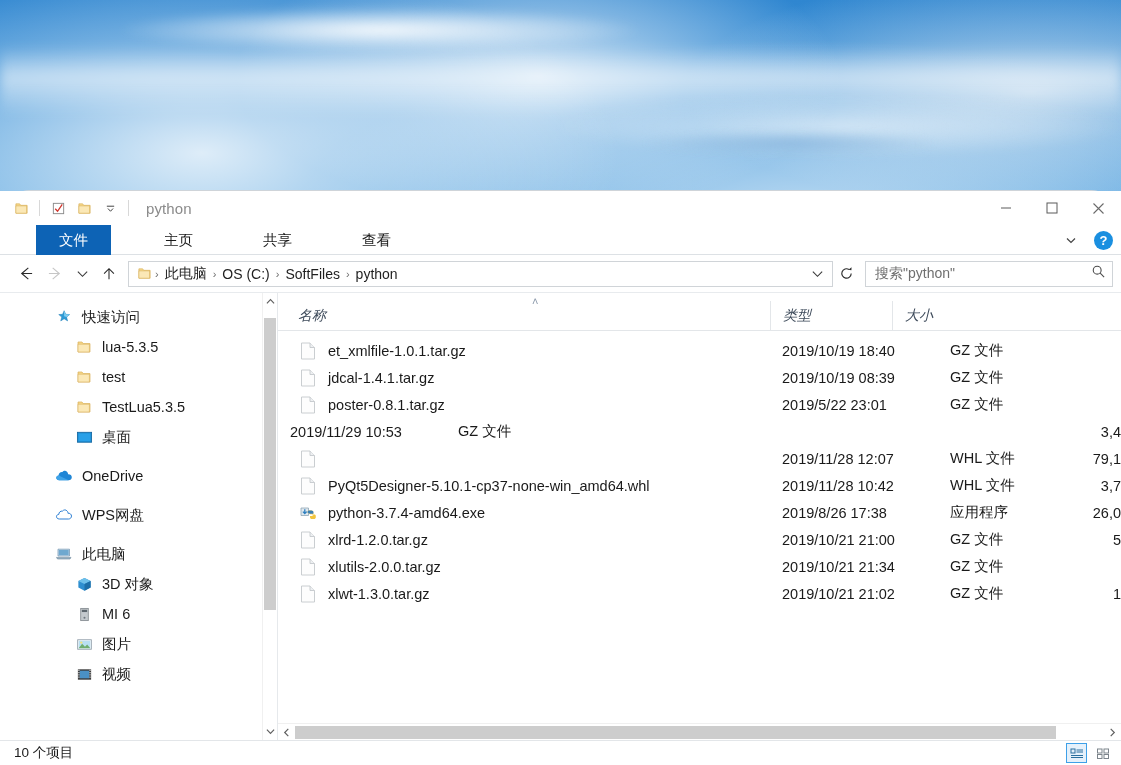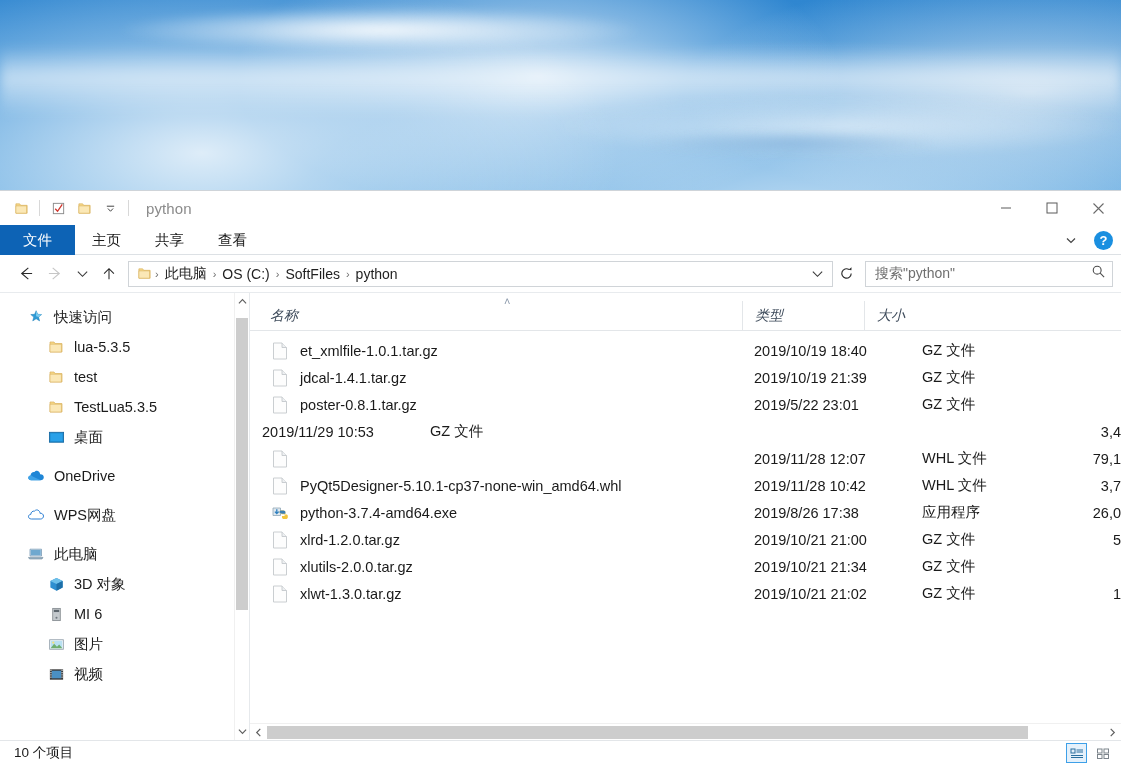--- a/index.html
+++ b/index.html
@@ -52,21 +52,21 @@
   #mountain-peak {
     position: absolute; right: 0px; bottom: 0px; width: 170px; height: 62px;
   }
 
   
   #explorer-window {
     position: absolute; left: 0; top: 190px;
     width: 1121px; height: 575px;
     background: #ffffff;
     border-top: 1px solid #cfd4d9;
-    display: flex; flex-direction: column;
+    display: flex; flex-direction: column; border-radius: 31px;
   }
 
   
   .titlebar {
     height: 34px; background: #ffffff;
     display: flex; align-items: center;
     position: relative;
   }
   .qat { display: flex; align-items: center; padding-left: 8px; gap: 0px; }
   .qat-btn {
@@ -89,21 +89,21 @@
   
   .ribbon {
     height: 30px; background: #ffffff;
     display: flex; align-items: stretch;
     border-bottom: 1px solid #dde1e5;
     position: relative;
   }
   .rtab {
     display: flex; align-items: center; justify-content: center;
     font-size: 14.5px; color: #1a1a1a;
-    padding: 0 17px; height: 30px;
+    padding: 0 17px; height: 30px; margin-left: 36px;
   }
   .rtab.file {
     background: #0d63b5; color: #ffffff; min-width: 75px;
   }
   .ribbon-right {
     position: absolute; right: 4px; top: 0; height: 30px;
     display: flex; align-items: center; gap: 10px; padding-right: 4px;
   }
   .chev-btn { width: 26px; height: 26px; display:flex; align-items:center; justify-content:center; }
   .help-btn {
@@ -158,20 +158,21 @@
     flex: 1; display: flex; min-height: 0;
     background: #ffffff;
   }
 
   
   .navpane {
     width: 250px; background: #ffffff;
     display: flex; flex-direction: column;
     position: relative; overflow: hidden;
     border-right: 1px solid #e6e9ec;
+    margin-left: 28px;
   }
   .nav-scrollarea { flex: 1; overflow: hidden; padding-top: 9px; }
   .nav-item {
     height: 30px; display: flex; align-items: center;
     font-size: 14.5px; color: #1b1b1b; white-space: nowrap;
   }
   .nav-item.lvl0 { padding-left: 26px; }
   .nav-item.lvl1 { padding-left: 46px; }
   .nav-ico {
     width: 20px; height: 18px; margin-right: 8px;
@@ -603,21 +604,21 @@
         <div class="row">
           <div class="cell f-name">
             <span class="file-ico">
               <svg width="16" height="18" viewBox="0 0 16 18">
                 <path d="M1.5 1 H10 L14.5 5.5 V17 H1.5 Z" fill="#fdfdfd" stroke="#c4c8cc" stroke-width="0.9"></path>
                 <path d="M10 1 V5.5 H14.5" fill="#eef0f2" stroke="#c4c8cc" stroke-width="0.9"></path>
               </svg>
             </span>
             <span>jdcal-1.4.1.tar.gz</span>
           </div>
-          <div class="cell f-date">2019/10/19 21:39</div>
+          <div class="cell f-date">2019/10/19 08:39</div>
           <div class="cell f-type">GZ 文件</div>
           <div class="cell f-size"></div>
         </div>
 
         <div class="row">
           <div class="cell f-name">
             <span class="file-ico">
               <svg width="16" height="18" viewBox="0 0 16 18">
                 <path d="M1.5 1 H10 L14.5 5.5 V17 H1.5 Z" fill="#fdfdfd" stroke="#c4c8cc" stroke-width="0.9"></path>
                 <path d="M10 1 V5.5 H14.5" fill="#eef0f2" stroke="#c4c8cc" stroke-width="0.9"></path>

